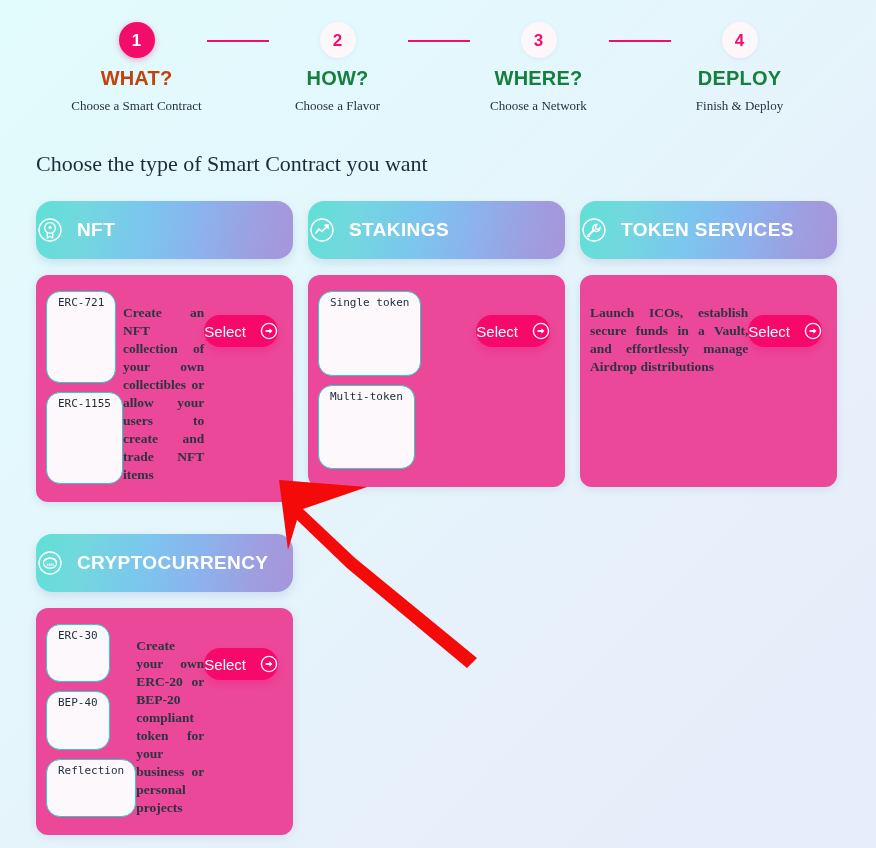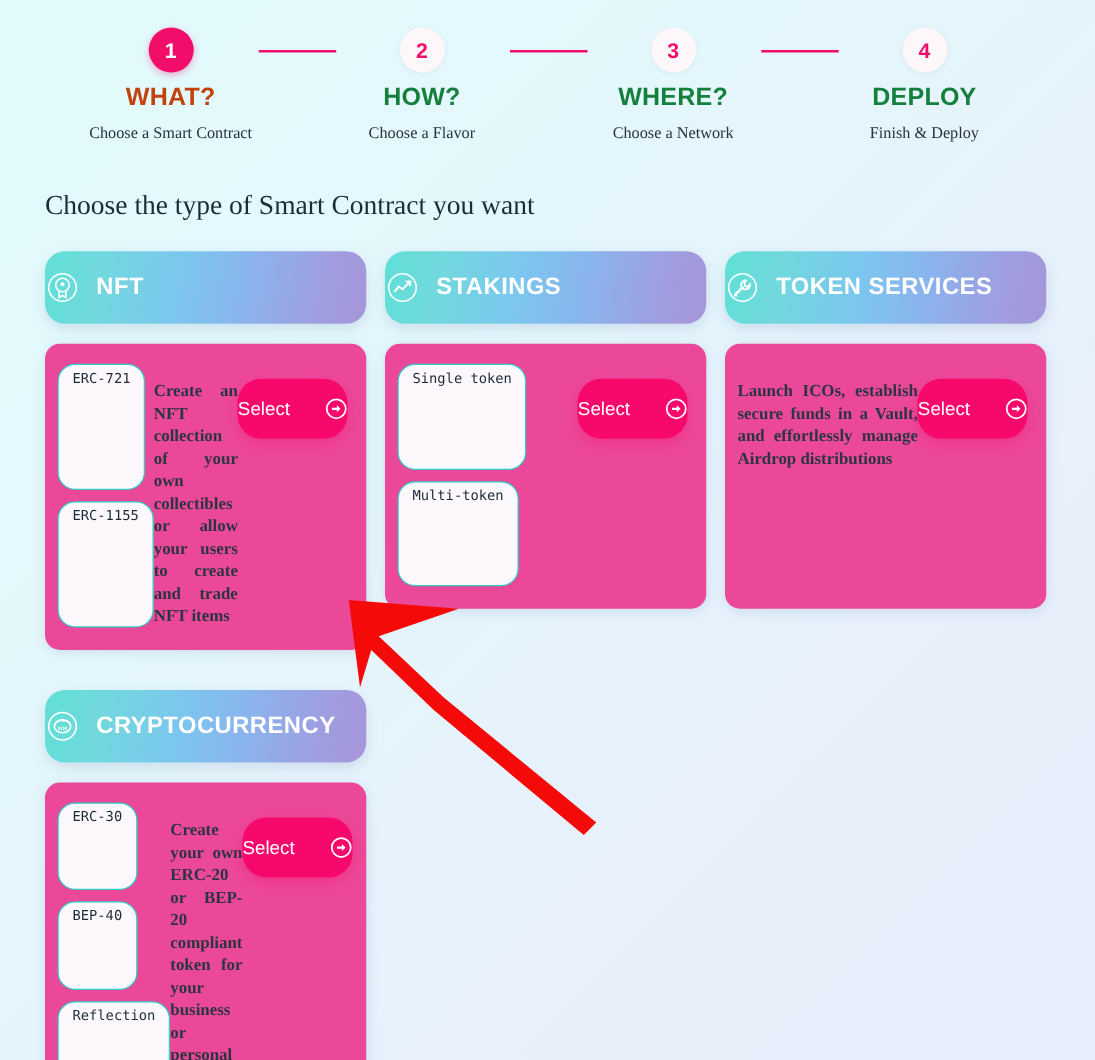--- a/index.html
+++ b/index.html
@@ -144,32 +144,32 @@
     font-family: "Liberation Serif", serif;
     font-size: 13.5px;
     line-height: 18px;
     color: #2b3542;
     text-align: justify;
     flex: 1 1 auto;
     font-weight: bold;
   }
 
   .select-btn {
-    margin-top: 12px;
-    height: 48px;
+    margin-top: 24px;
+    height: 32px;
     border: none;
     border-radius: 19px;
     background: #f7086b;
     color: #ffffff;
     font-family: "Liberation Sans", sans-serif;
     font-size: 15px;
     display: flex;
     align-items: center;
     justify-content: center;
-    gap: 28px;
+    gap: 14px;
     cursor: pointer;
     box-shadow: 0 4px 10px rgba(247,8,107,0.30);
   }
   .select-btn .arrow-circle { width: 18px; height: 18px; flex: 0 0 18px; }
   .select-btn .arrow-circle svg { display: block; width: 18px; height: 18px; }
 
   
   .row2 { margin: 32px 0 0 36px; width: 257px; }
 
   

